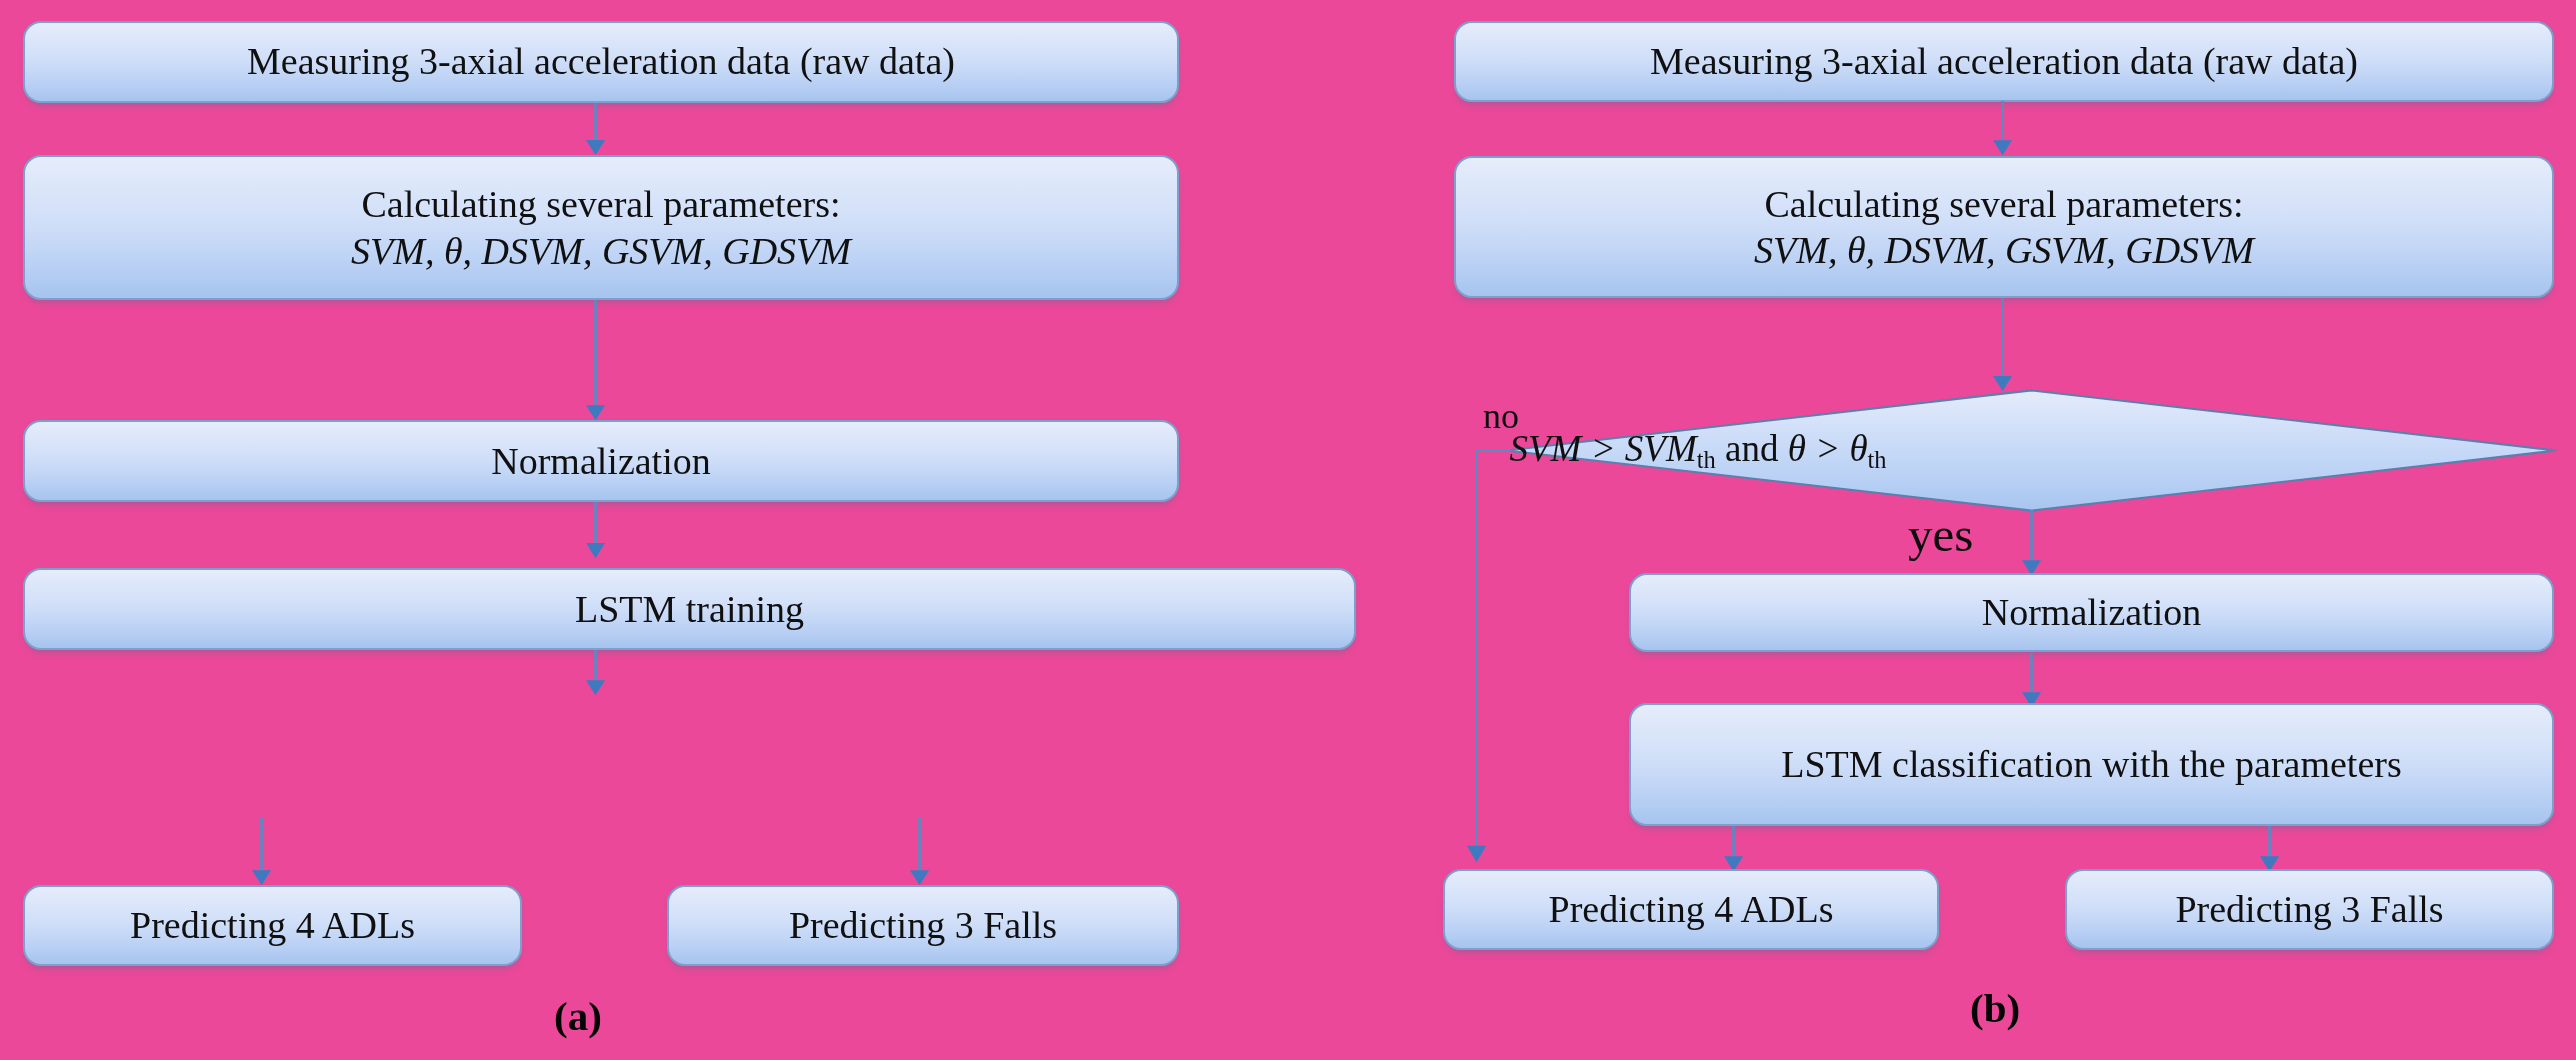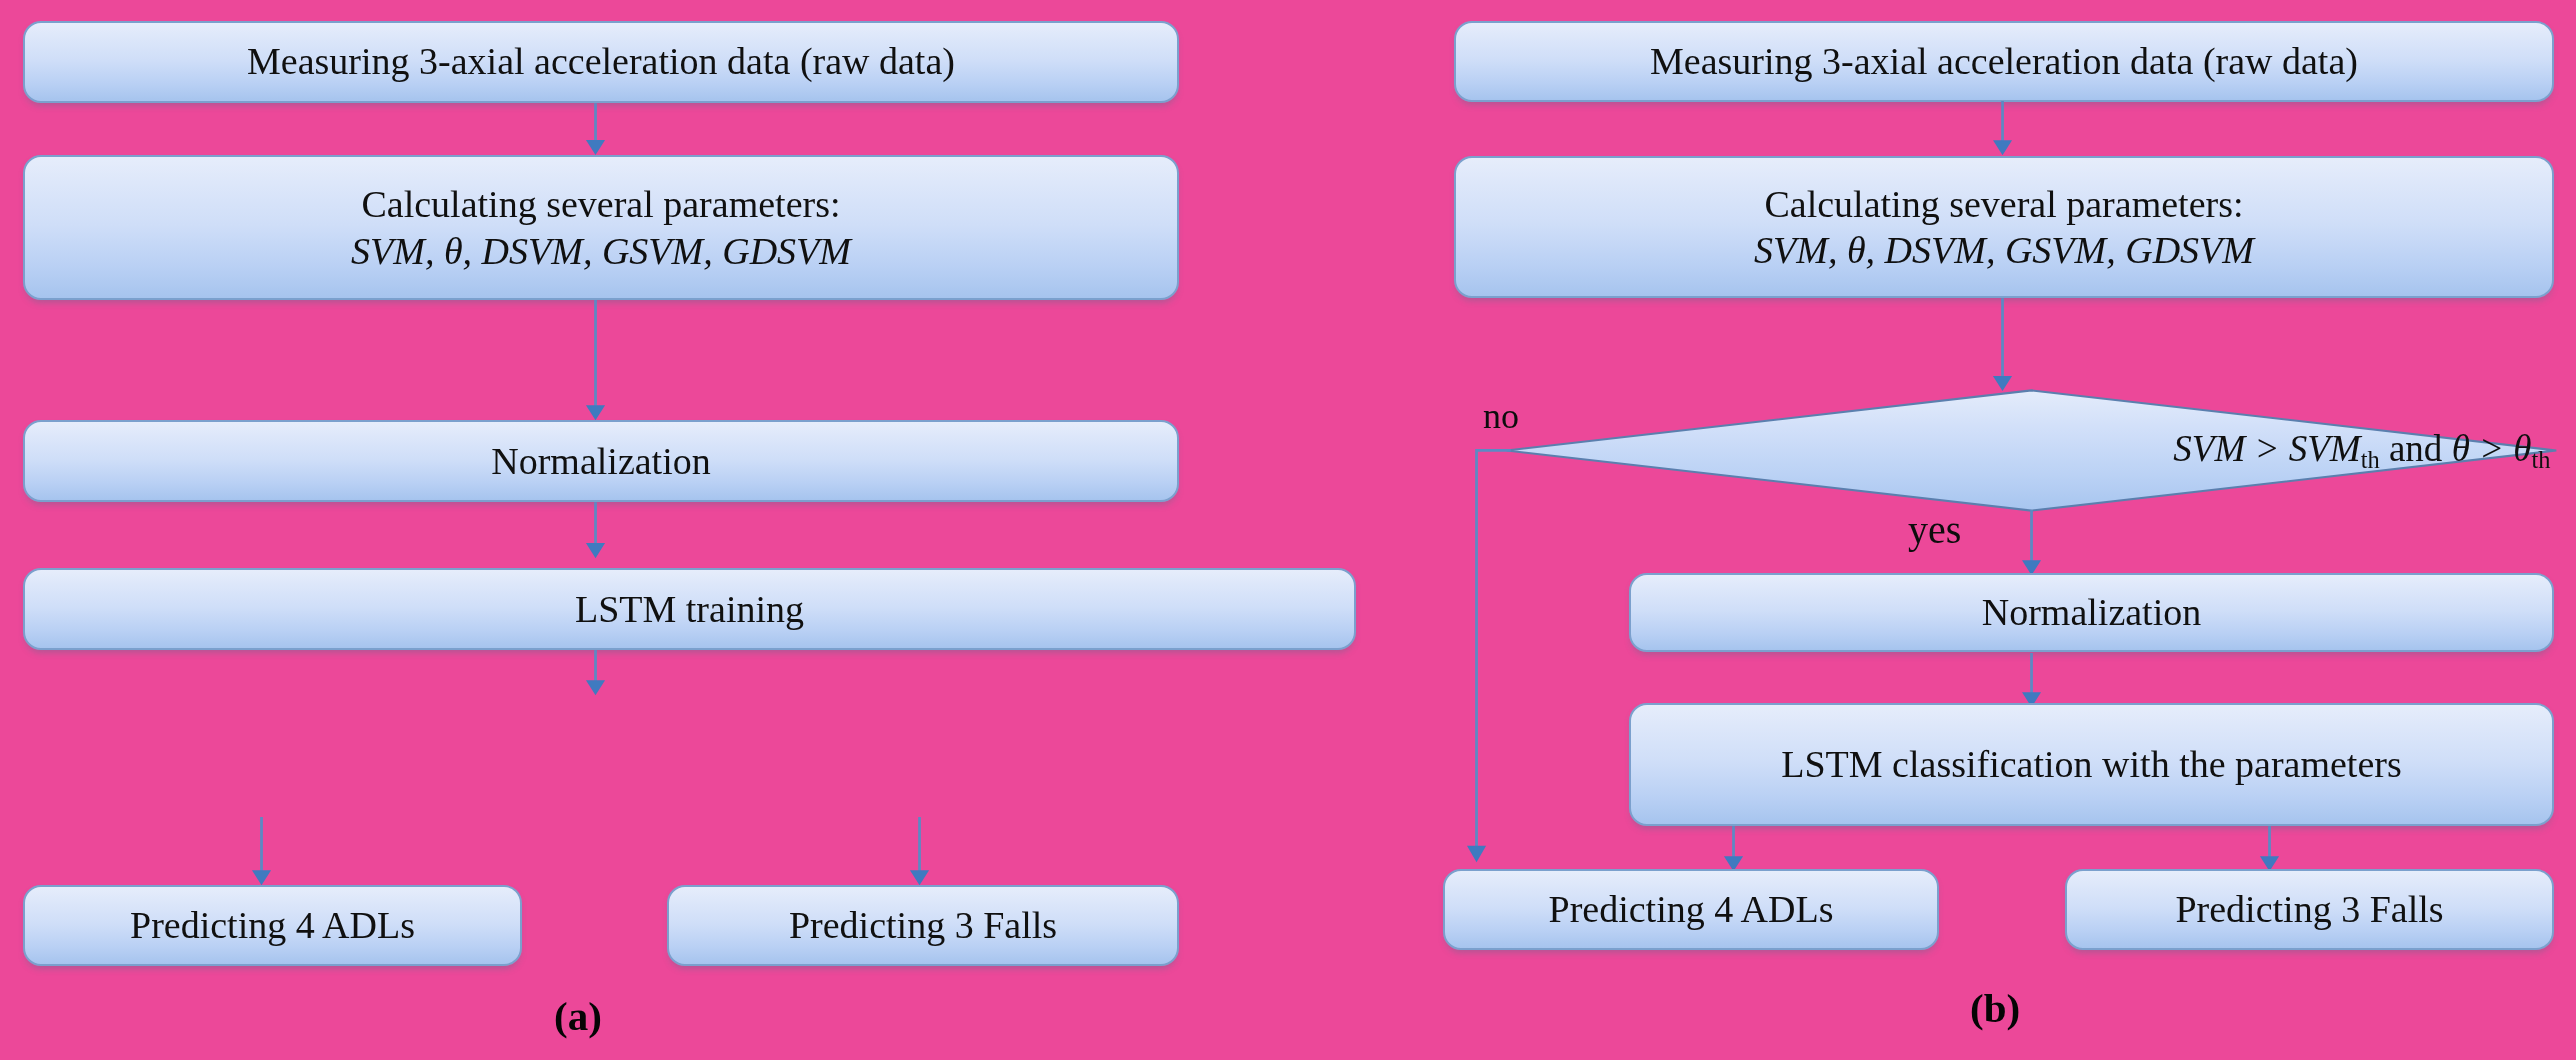--- a/index.html
+++ b/index.html
@@ -27,22 +27,22 @@
     padding:2.7px 15px;
   }
   .fbox .txt{display:block;width:100%;}
   .ital{font-style:italic;}
   .ital .sub{font-style:normal;font-size:.66em;vertical-align:-0.28em;}
 
   
   .diamond-wrap{position:absolute;}
   .diamond-wrap svg{position:absolute;left:0;top:0;overflow:visible;}
   .diamond-label{
-    position:absolute;left:0;top:0;width:100%;height:100%;
-    display:flex;align-items:center;justify-content:flex-end;
+    position:absolute;left:12px;top:0;width:100%;height:100%;
+    display:flex;align-items:center;justify-content:flex-start;
     color:#101010;pointer-events:none;
   }
   .diamond-label .inner{transform:translateX(-2%);}
 
   
   .conn{position:absolute;overflow:visible;}
   .conn line,.conn path{stroke:#5b8ac4;stroke-width:4;fill:none;}
   .conn polygon{fill:#3f7ac0;}
 
   
@@ -150,21 +150,21 @@
     </div>
   </div>
 
   <div class="ftext" style="left:1483px;top:395px;font-size:36px;">no</div>
 
   <svg class="conn" style="left:1464px;top:445px;width:62px;height:424px;" viewBox="0 0 90 620" width="62" height="424">
     <path d="M 68 8 L 18 8 L 18 592"></path>
     <polygon points="18,610 4,586 32,586"></polygon>
   </svg>
 
-  <div class="ftext" style="left:1908px;top:506px;font-size:40px;">yes</div>
+  <div class="ftext" style="left:1908px;top:506px;font-size:49px;">yes</div>
 
   <svg class="conn" style="left:2024px;top:510px;width:20.5px;height:68px;" viewBox="0 0 30 100" width="20.5" height="68">
     <line x1="11" y1="0" x2="11" y2="80"></line>
     <polygon points="11,96 -3,74 25,74"></polygon>
   </svg>
 
   <div class="fbox" style="left:1629px;top:573px;width:925px;height:79px;font-size:38px;">
     <span class="txt">Normalization</span>
   </div>
 

